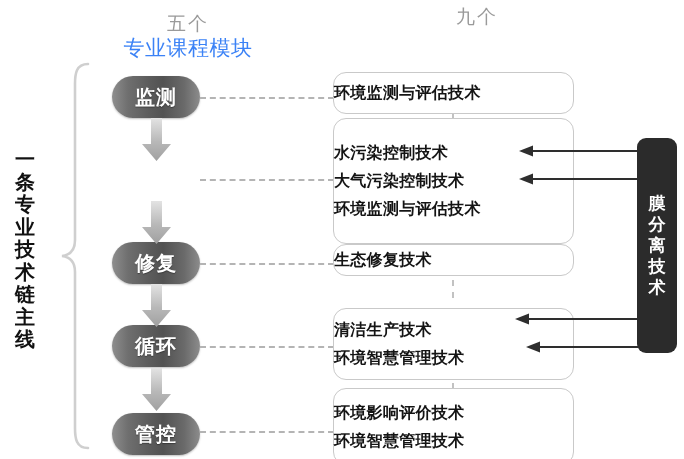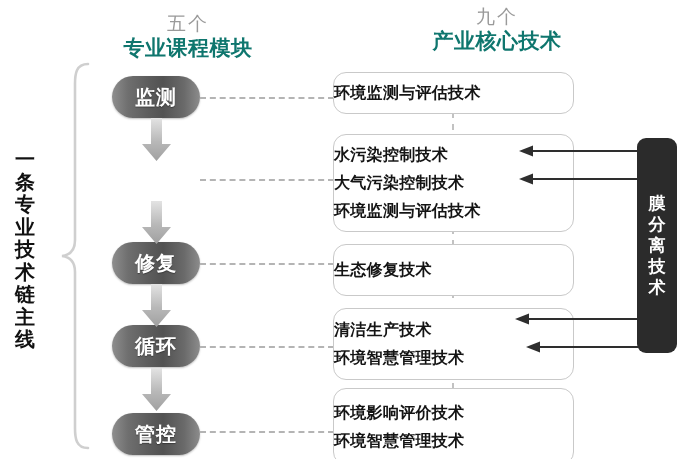--- a/index.html
+++ b/index.html
@@ -21,27 +21,27 @@
   .hdr { position: absolute; text-align: center; }
   .hdr .count {
     font-size: 19px;
     color: #9a9a9a;
     font-weight: 400;
     letter-spacing: 2px;
     line-height: 24px;
   }
   .hdr .title {
     font-size: 21px;
-    color: #0f766e;
-    font-weight: 700;
+    color: #3b82f6;
+    font-weight: 400;
     letter-spacing: 0.5px;
     line-height: 26px;
   }
   #hdr-left  { left: 88px;  top: 11px; width: 200px; }
-  #hdr-right { left: 372px; top: 4px; width: 250px; }
+  #hdr-right { left: 352px; top: 4px; width: 250px; }
 
   
   #chain-label {
     position: absolute;
     left: 8px;
     top: 148px;
     width: 34px;
     font-size: 20px;
     font-weight: 700;
     color: #111;
@@ -147,21 +147,20 @@
 
 <div id="stage">
 
   <div class="hdr" id="hdr-left">
     <div class="count">五个</div>
     <div class="title">专业课程模块</div>
   </div>
 
   <div class="hdr" id="hdr-right">
     <div class="count">九个</div>
-    <div class="title">产业核心技术</div>
   </div>
 
   <div id="chain-label">
     <span>一</span>
     <span>条</span>
     <span>专</span>
     <span>业</span>
     <span>技</span>
     <span>术</span>
     <span>链</span>
@@ -214,27 +213,27 @@
 
   <div class="vdash" style="top:112px; height:18px"></div>
   <div class="vdash" style="top:228px; height:18px"></div>
   <div class="vdash" style="top:280px; height:18px"></div>
   <div class="vdash" style="top:371px; height:18px"></div>
 
   <div class="card" style="top:72px; height:42px">
     <div class="line">环境监测与评估技术</div>
   </div>
 
-  <div class="card" style="top:134px; height:98px">
+  <div class="card" style="top:118px; height:126px">
     <div class="line">水污染控制技术</div>
     <div class="line">大气污染控制技术</div>
     <div class="line">环境监测与评估技术</div>
   </div>
 
-  <div class="card" style="top:244px; height:52px">
+  <div class="card" style="top:244px; height:32px">
     <div class="line">生态修复技术</div>
   </div>
 
   <div class="card" style="top:308px; height:72px">
     <div class="line">清洁生产技术</div>
     <div class="line">环境智慧管理技术</div>
   </div>
 
   <div class="card" style="top:388px; height:77px">
     <div class="line">环境影响评价技术</div>

